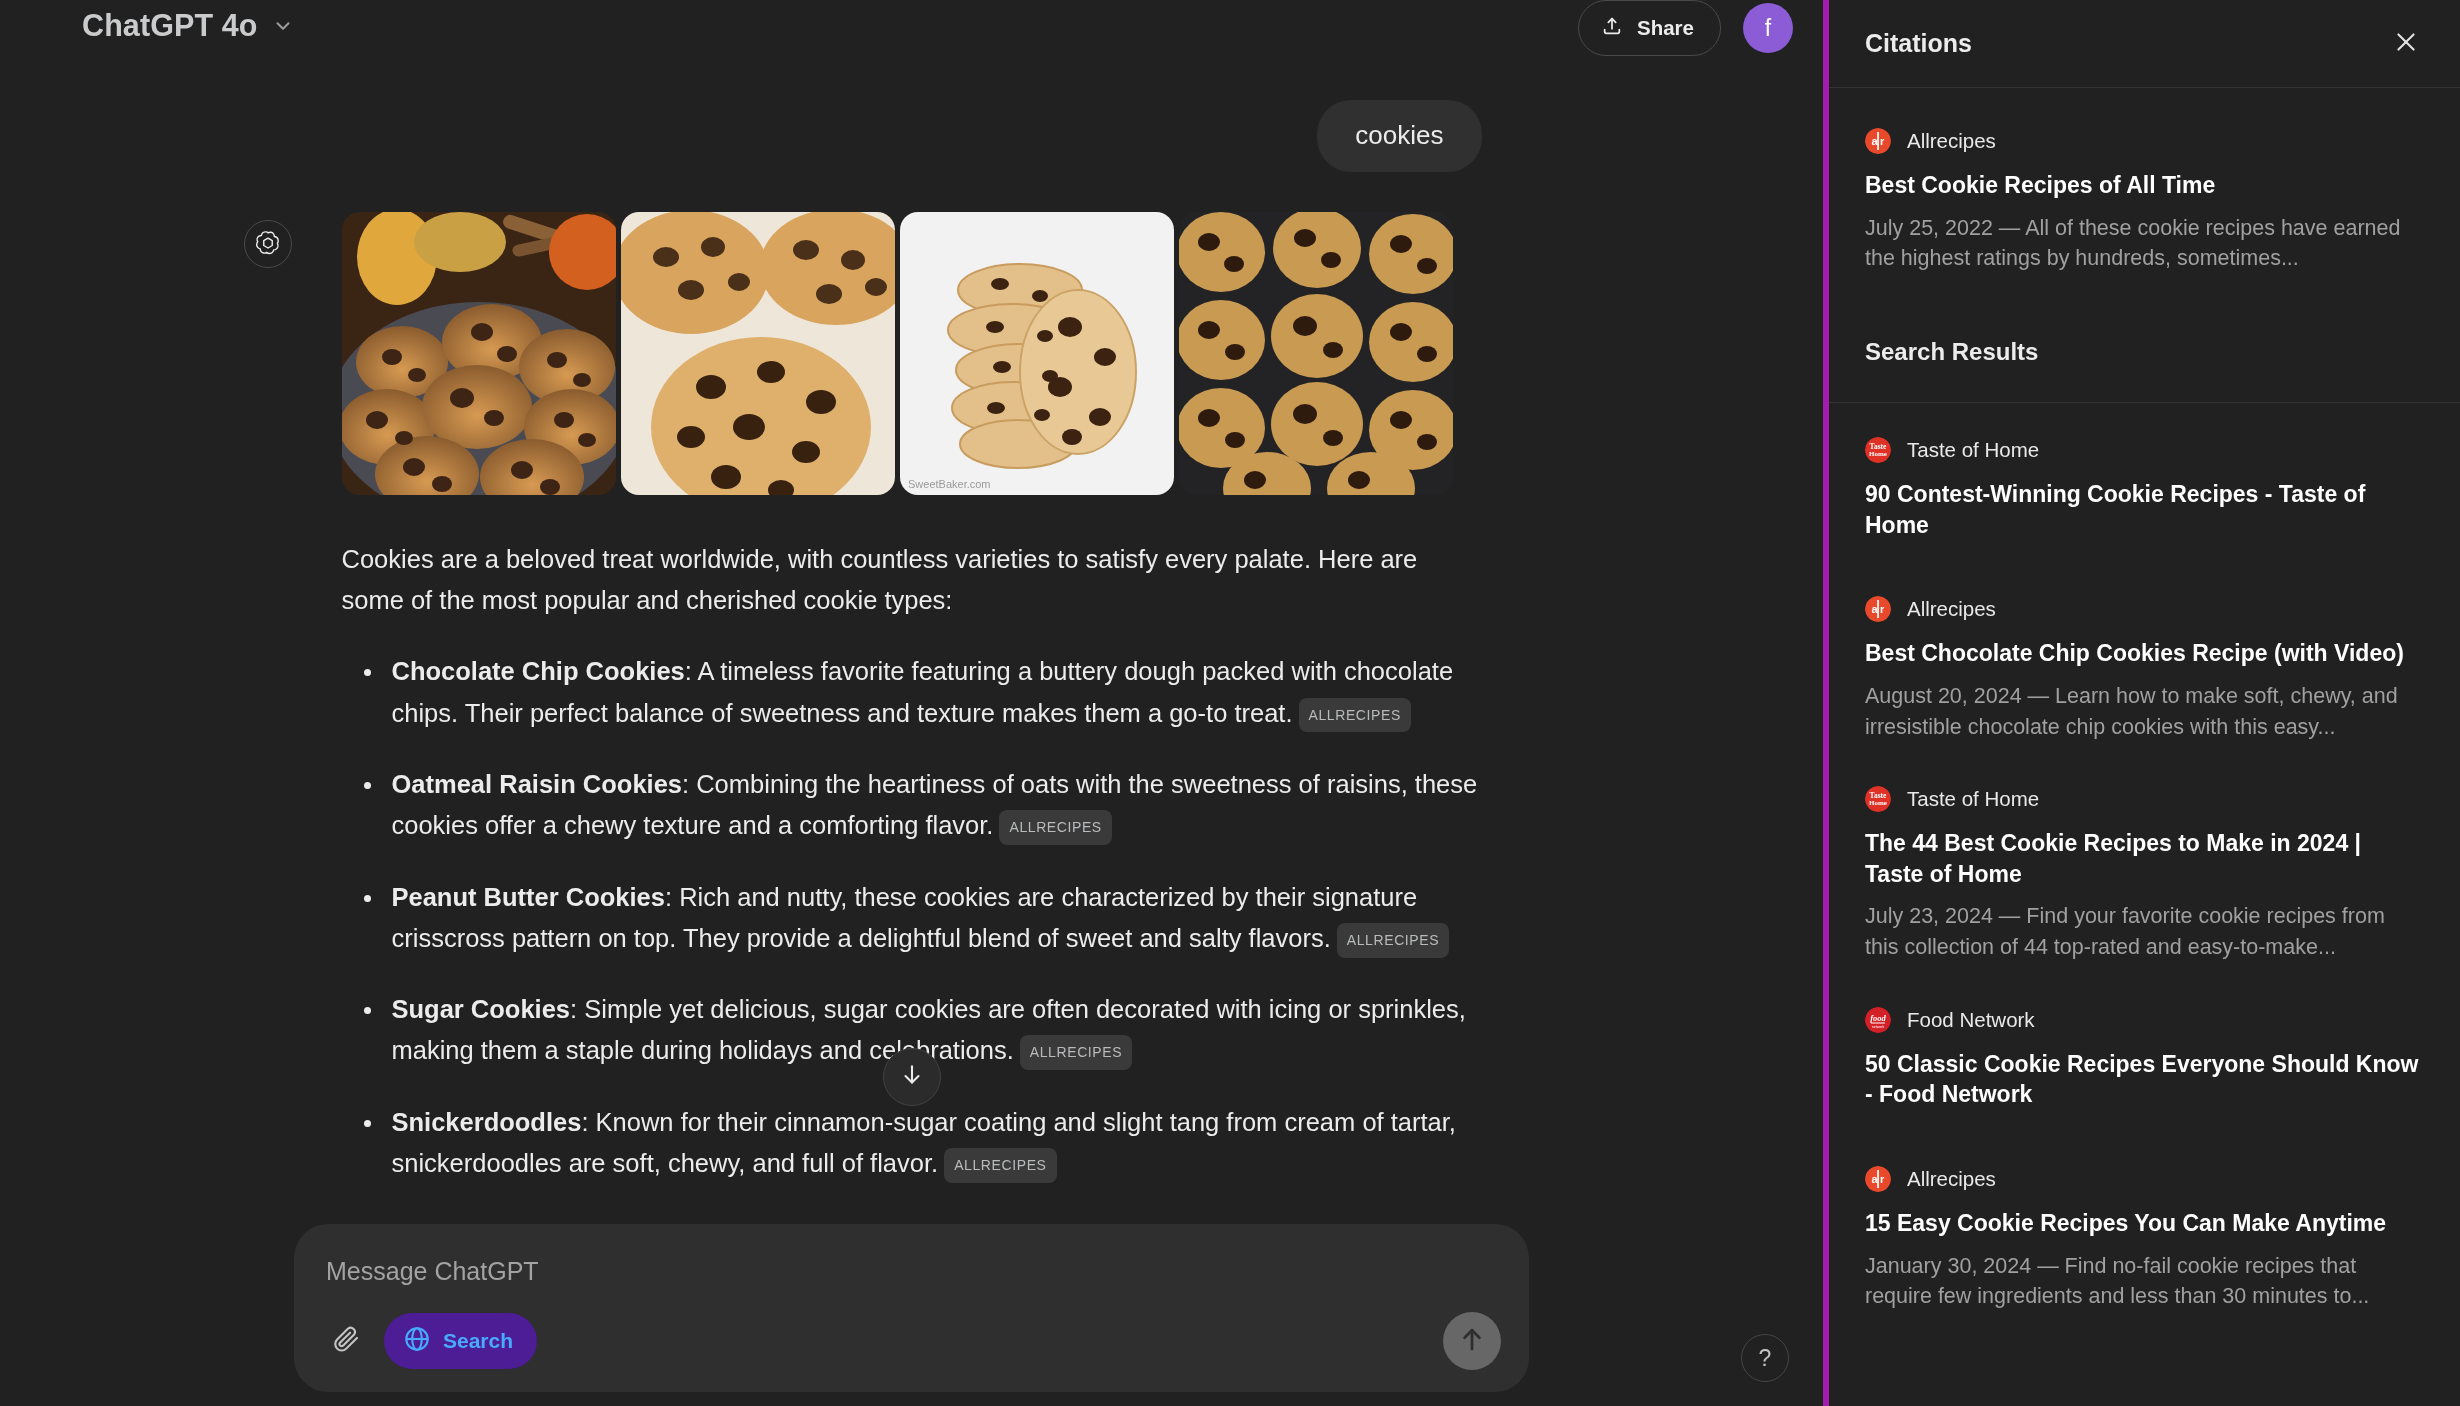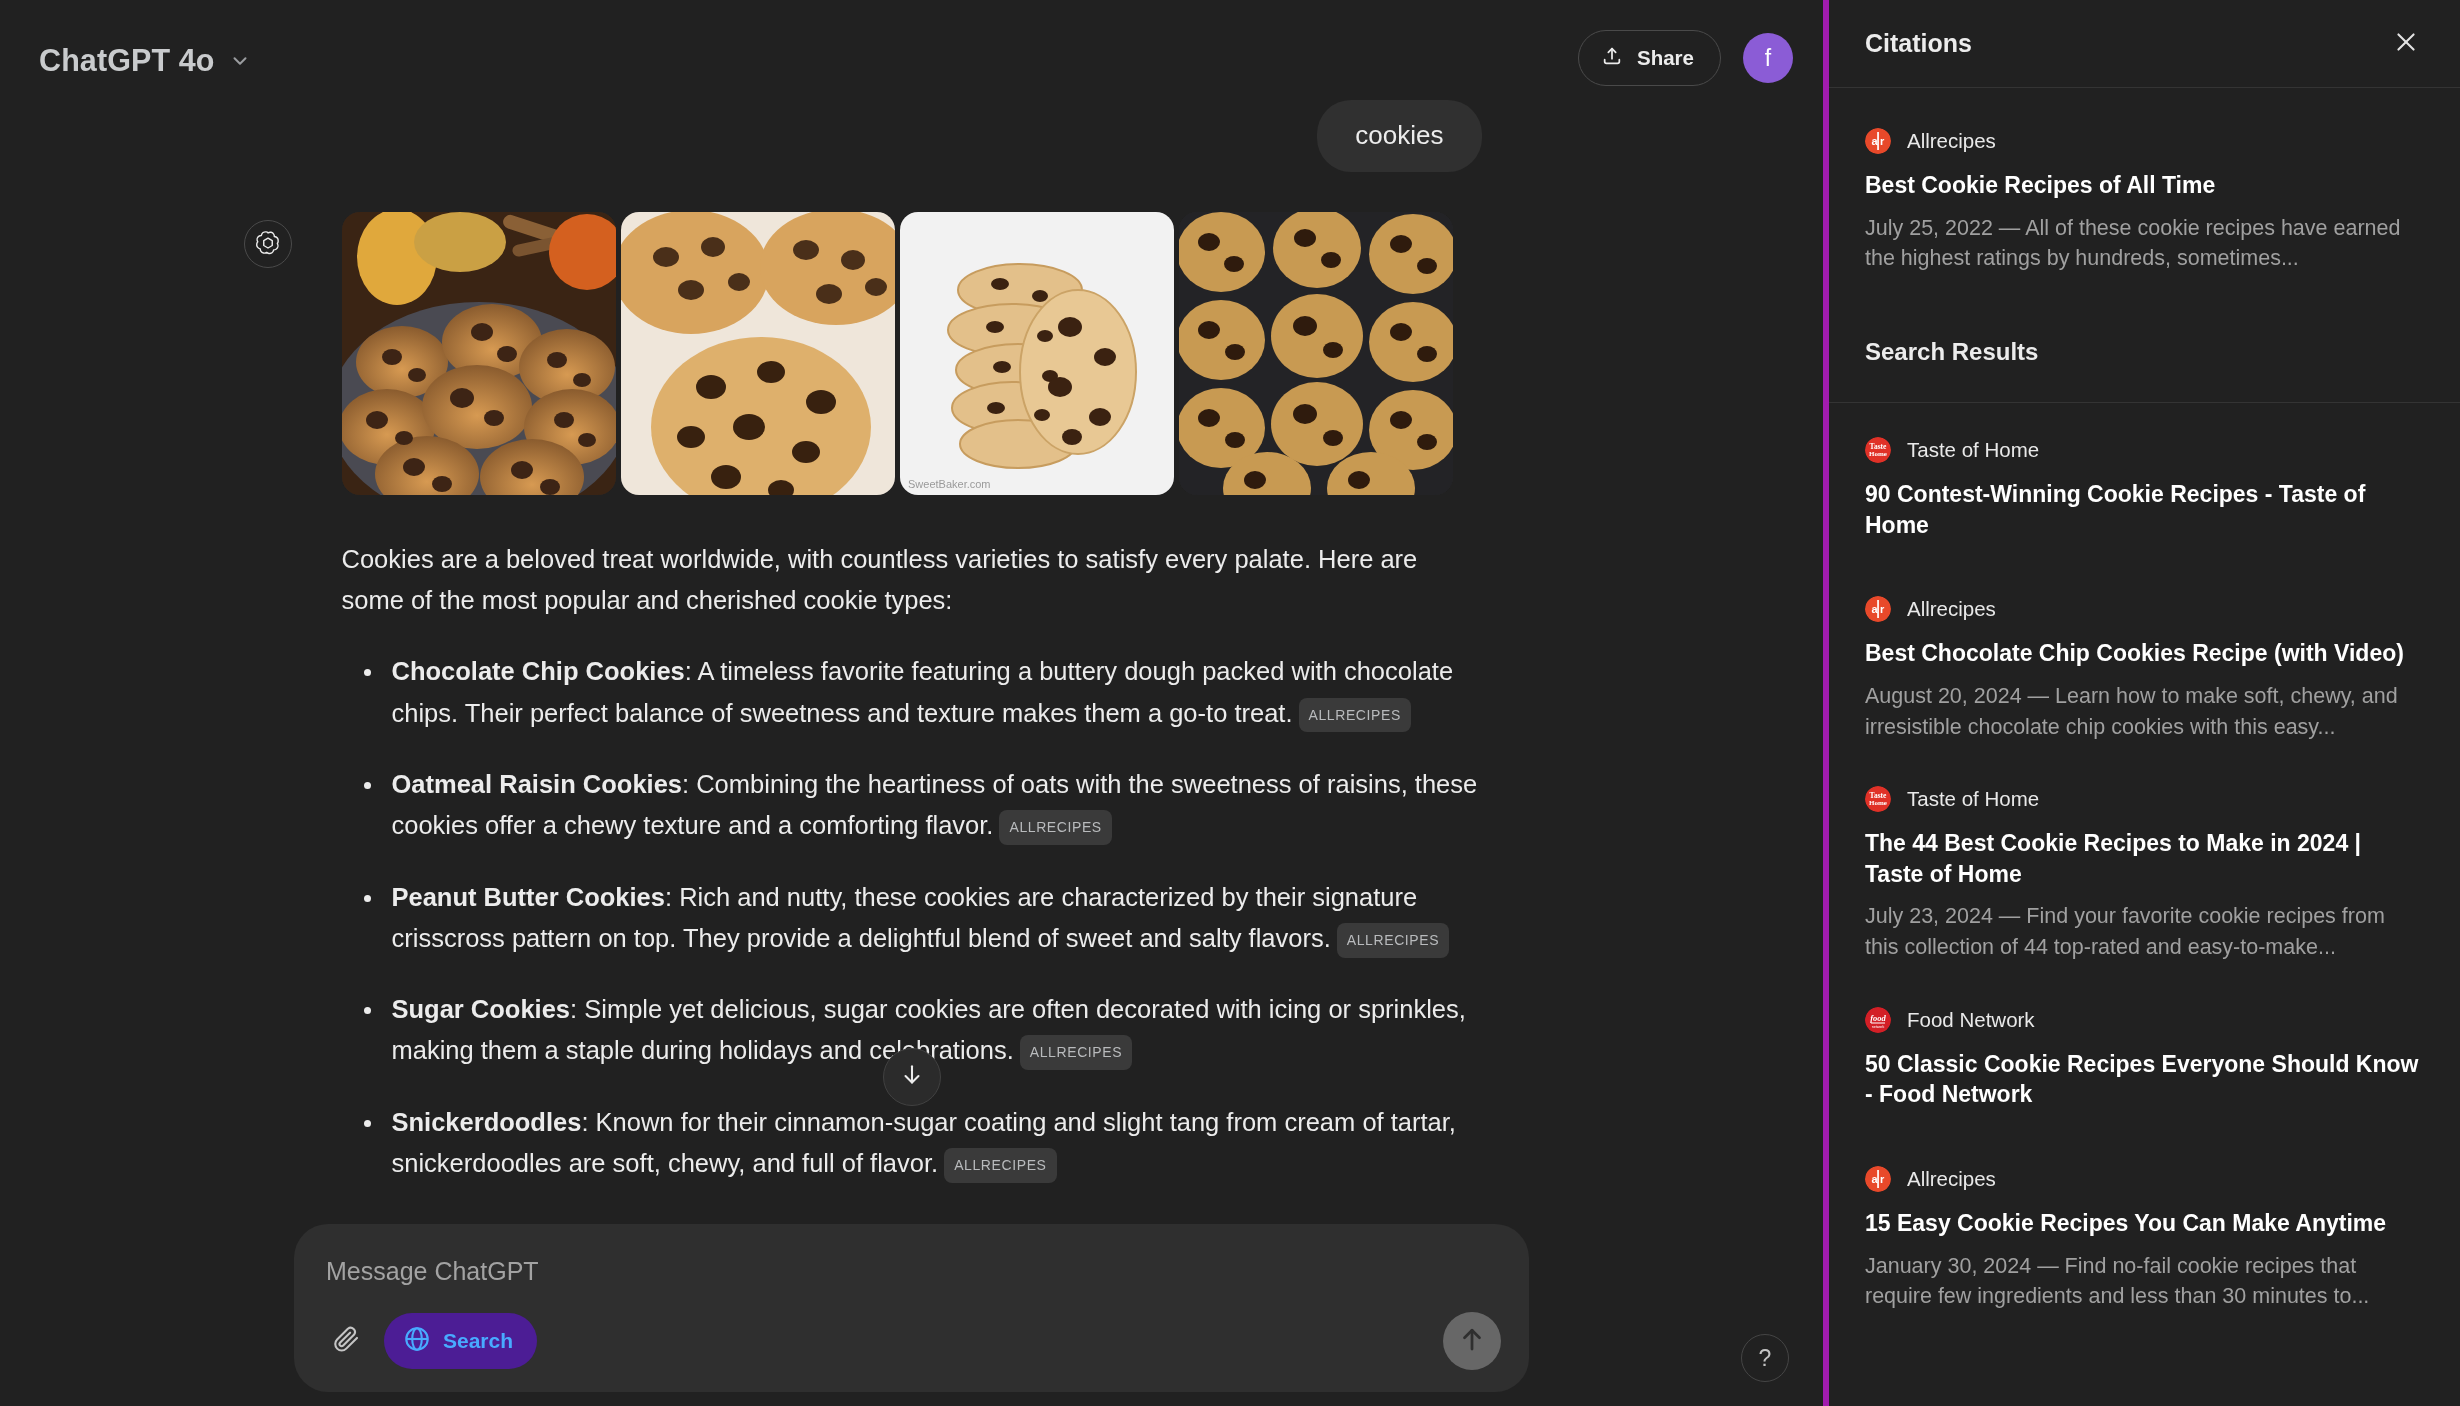--- a/index.html
+++ b/index.html
@@ -16,23 +16,23 @@
   .chat-col {
     position: relative;
     width: 1823px; height: 1406px;
     background: #212121;
     display: flex; flex-direction: column;
   }
 
   
   .topbar {
     height: 86px; flex: 0 0 86px;
-    display: flex; align-items: flex-end;
+    display: flex; align-items: flex-start;
     padding: 0 30px 0 33px;
-    position: relative; z-index: 6;
+    position: relative; z-index: 6; margin-left: 43px;
   }
   .model-switch {
     display: flex; align-items: center; gap: 14px;
     padding: 8px 14px 8px 6px; border-radius: 10px; cursor: pointer;
   }
   .model-name { font-size: 30.5px; font-weight: 600; color: #c9cbcd; letter-spacing: .1px; white-space: nowrap; }
   .chev { width: 22px; height: 22px; display:block; color:#9a9c9f; }
   .topbar-right { margin-left: auto; display: flex; align-items: center; gap: 22px; }
   .share-btn {
     display: flex; align-items: center; gap: 14px;

